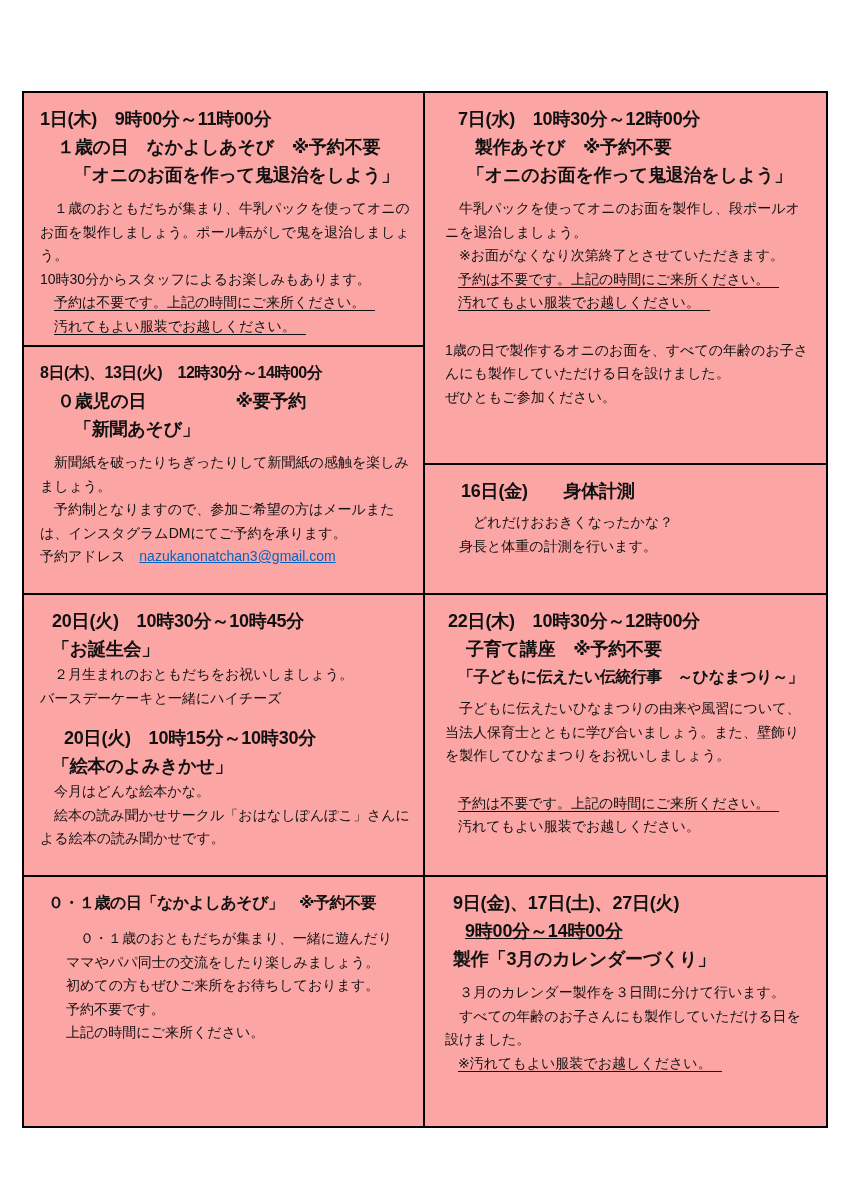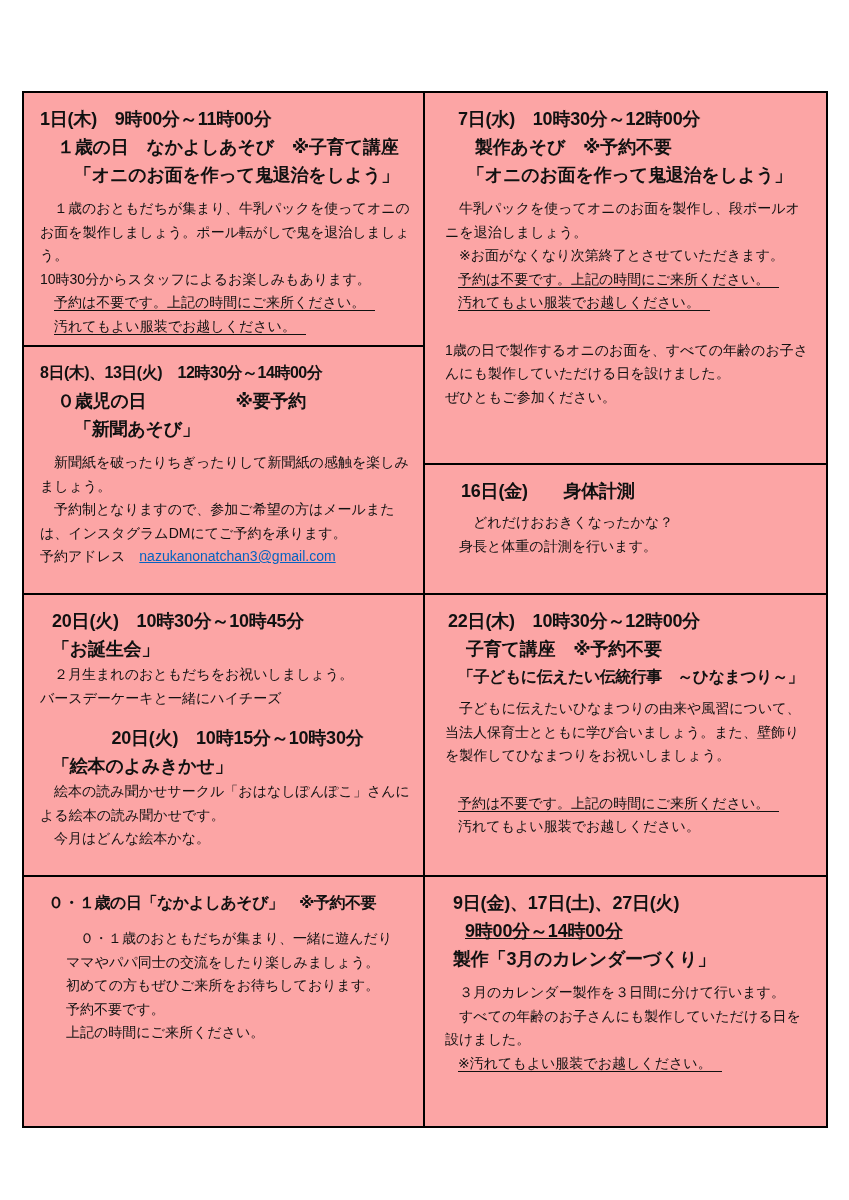--- a/index.html
+++ b/index.html
@@ -30,21 +30,21 @@
   .line.em a.mail{color:#0563c1;text-decoration:underline;}
   .line.gap{height:10px;}
 </style>
 </head>
 <body>
 
 <div class="schedule-table">
   <div class="col left">
     <div class="cell bb h254">
         <div class="line h1">1日(木)　9時00分～11時00分</div>
-        <div class="line h2" style="margin-left: 17px;">１歳の日　なかよしあそび　※子育て講座</div>
+        <div class="line h2" style="margin-left: 17px;">１歳の日　なかよしあそび　※予約不要</div>
         <div class="line h3" style="margin-left: 34px;">「オニのお面を作って鬼退治をしよう」</div>
         <div class="line gap" style="height: 8px;"></div>
         <div class="line p">　１歳のおともだちが集まり、牛乳パックを使ってオニのお面を製作しましょう。ポール転がしで鬼を退治しましょう。</div>
         <div class="line p">10時30分からスタッフによるお楽しみもあります。</div>
         <div class="line pu" style="margin-left: 14px;"><span class="u">予約は不要です。上記の時間にご来所ください。</span></div>
         <div class="line pu" style="margin-left: 14px;"><span class="u">汚れてもよい服装でお越しください。</span></div>
       </div>
     <div class="cell bb h248">
         <div class="line h1 fit">8日(木)、13日(火)　12時30分～14時00分</div>
         <div class="line h2" style="margin-left: 17px;">０歳児の日　　　　　※要予約</div>
@@ -53,24 +53,24 @@
         <div class="line p">　新聞紙を破ったりちぎったりして新聞紙の感触を楽しみましょう。</div>
         <div class="line p">　予約制となりますので、参加ご希望の方はメールまたは、インスタグラムDMにてご予約を承ります。</div>
         <div class="line em"><span>予約アドレス　</span><a href="#" class="mail">nazukanonatchan3@gmail.com</a></div>
       </div>
     <div class="cell bb h282">
         <div class="line h1" style="margin-left: 12px;">20日(火)　10時30分～10時45分</div>
         <div class="line h3" style="margin-left: 12px;">「お誕生会」</div>
         <div class="line p">　２月生まれのおともだちをお祝いしましょう。</div>
         <div class="line p">バースデーケーキと一緒にハイチーズ</div>
         <div class="line gap" style="height: 14px;"></div>
-        <div class="line h1" style="margin-left: 24px; text-align: center;">20日(火)　10時15分～10時30分</div>
+        <div class="line h1" style="margin-left: 24px;">20日(火)　10時15分～10時30分</div>
         <div class="line h3" style="margin-left: 12px;">「絵本のよみきかせ」</div>
+        <div class="line p">　今月はどんな絵本かな。</div>
         <div class="line p">　絵本の読み聞かせサークル「おはなしぽんぽこ」さんによる絵本の読み聞かせです。</div>
-        <div class="line p">　今月はどんな絵本かな。</div>
       </div>
     <div class="cell grow">
         <div class="line h2 fit" style="margin-left: 8px;">０・１歳の日「なかよしあそび」　※予約不要</div>
         <div class="line gap" style="height: 10px;"></div>
         <div class="line p" style="margin-left: 26px;">　０・１歳のおともだちが集まり、一緒に遊んだり</div>
         <div class="line p" style="margin-left: 26px;">ママやパパ同士の交流をしたり楽しみましょう。</div>
         <div class="line p" style="margin-left: 26px;">初めての方もぜひご来所をお待ちしております。</div>
         <div class="line p" style="margin-left: 26px;">予約不要です。</div>
         <div class="line p" style="margin-left: 26px;">上記の時間にご来所ください。</div>
       </div>

